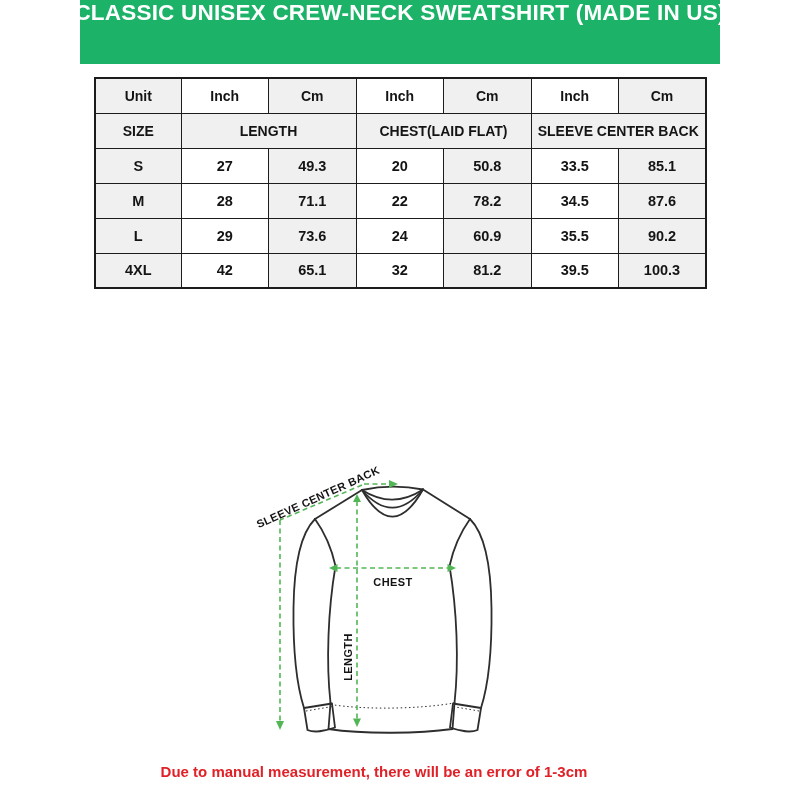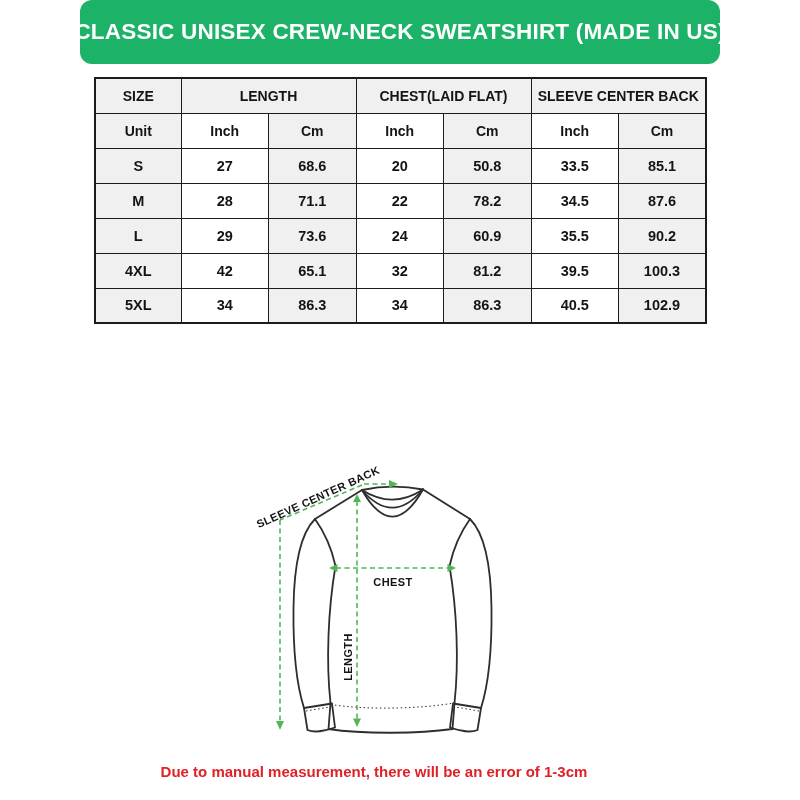--- a/index.html
+++ b/index.html
@@ -11,21 +11,21 @@
     --line-dark:#2e2e2e;
     --text-dark:#141414;
   }
   *{margin:0;padding:0;box-sizing:border-box;}
   html,body{width:800px;height:800px;background:#fff;overflow:hidden;
     font-family:"Liberation Sans",sans-serif;}
   .page{position:relative;width:800px;height:800px;background:#fff;}
 
   
   .banner{position:absolute;left:80px;top:0;width:640px;height:64px;
-    background:var(--banner-green);display:flex;align-items:center;justify-content:center;border-radius:12px;}
+    background:var(--banner-green);display:flex;justify-content:center;}
   .banner h1{color:#fff;font-size:22.5px;font-weight:700;letter-spacing:.2px;white-space:nowrap;}
 
   
   table.size-table{position:absolute;left:94px;top:77px;width:611px;
     border-collapse:collapse;table-layout:fixed;border:2px solid var(--border-dark);}
   table.size-table th,table.size-table td{
     border:1px solid var(--border-dark);height:35px;text-align:center;vertical-align:middle;
     color:var(--text-dark);background:#fff;}
   table.size-table th{font-size:14px;font-weight:700;}
   table.size-table td{font-size:14.5px;font-weight:600;}
@@ -58,40 +58,40 @@
       <col style="width:86px">
       <col style="width:87.5px">
         <col style="width:87.5px">
         <col style="width:87.5px">
       <col style="width:87.5px">
         <col style="width:87.5px">
         <col style="width:87.5px">
     </colgroup>
     <thead>
       <tr>
-          <th colspan="1" class="gray">SIZE</th>
-          <th colspan="2" class="gray">LENGTH</th>
-          <th colspan="2" class="gray">CHEST(LAID FLAT)</th>
-          <th colspan="2" class="gray">SLEEVE CENTER BACK</th>
-        </tr>
-      <tr>
           <th class="gray">Unit</th>
           <th class="">Inch</th>
           <th class="gray">Cm</th>
           <th class="">Inch</th>
           <th class="gray">Cm</th>
           <th class="">Inch</th>
           <th class="gray">Cm</th>
         </tr>
+      <tr>
+          <th colspan="1" class="gray">SIZE</th>
+          <th colspan="2" class="gray">LENGTH</th>
+          <th colspan="2" class="gray">CHEST(LAID FLAT)</th>
+          <th colspan="2" class="gray">SLEEVE CENTER BACK</th>
+        </tr>
     </thead>
     <tbody>
         <tr>
           <td class="gray">S</td>
           <td class="">27</td>
-          <td class="gray">68.6</td>
+          <td class="gray">49.3</td>
           <td class="">20</td>
           <td class="gray">50.8</td>
           <td class="">33.5</td>
           <td class="gray">85.1</td>
         </tr>
         <tr>
           <td class="gray">M</td>
           <td class="">28</td>
           <td class="gray">71.1</td>
           <td class="">22</td>
@@ -109,29 +109,20 @@
           <td class="gray">90.2</td>
         </tr>
         <tr>
           <td class="gray">4XL</td>
           <td class="">42</td>
           <td class="gray">65.1</td>
           <td class="">32</td>
           <td class="gray">81.2</td>
           <td class="">39.5</td>
           <td class="gray">100.3</td>
-        </tr>
-        <tr>
-          <td class="gray">5XL</td>
-          <td class="">34</td>
-          <td class="gray">86.3</td>
-          <td class="">34</td>
-          <td class="gray">86.3</td>
-          <td class="">40.5</td>
-          <td class="gray">102.9</td>
         </tr>
       </tbody>
   </table>
 
   <svg class="diagram" viewBox="230 450 340 320" xmlns="http://www.w3.org/2000/svg">
 
     <g>
 
       <path class="g-line" d="M 362,490 Q 392.5,483.5 423,489.5"></path>
       <path class="g-line" d="M 362,490 Q 392.5,509.5 423,489.5"></path>

